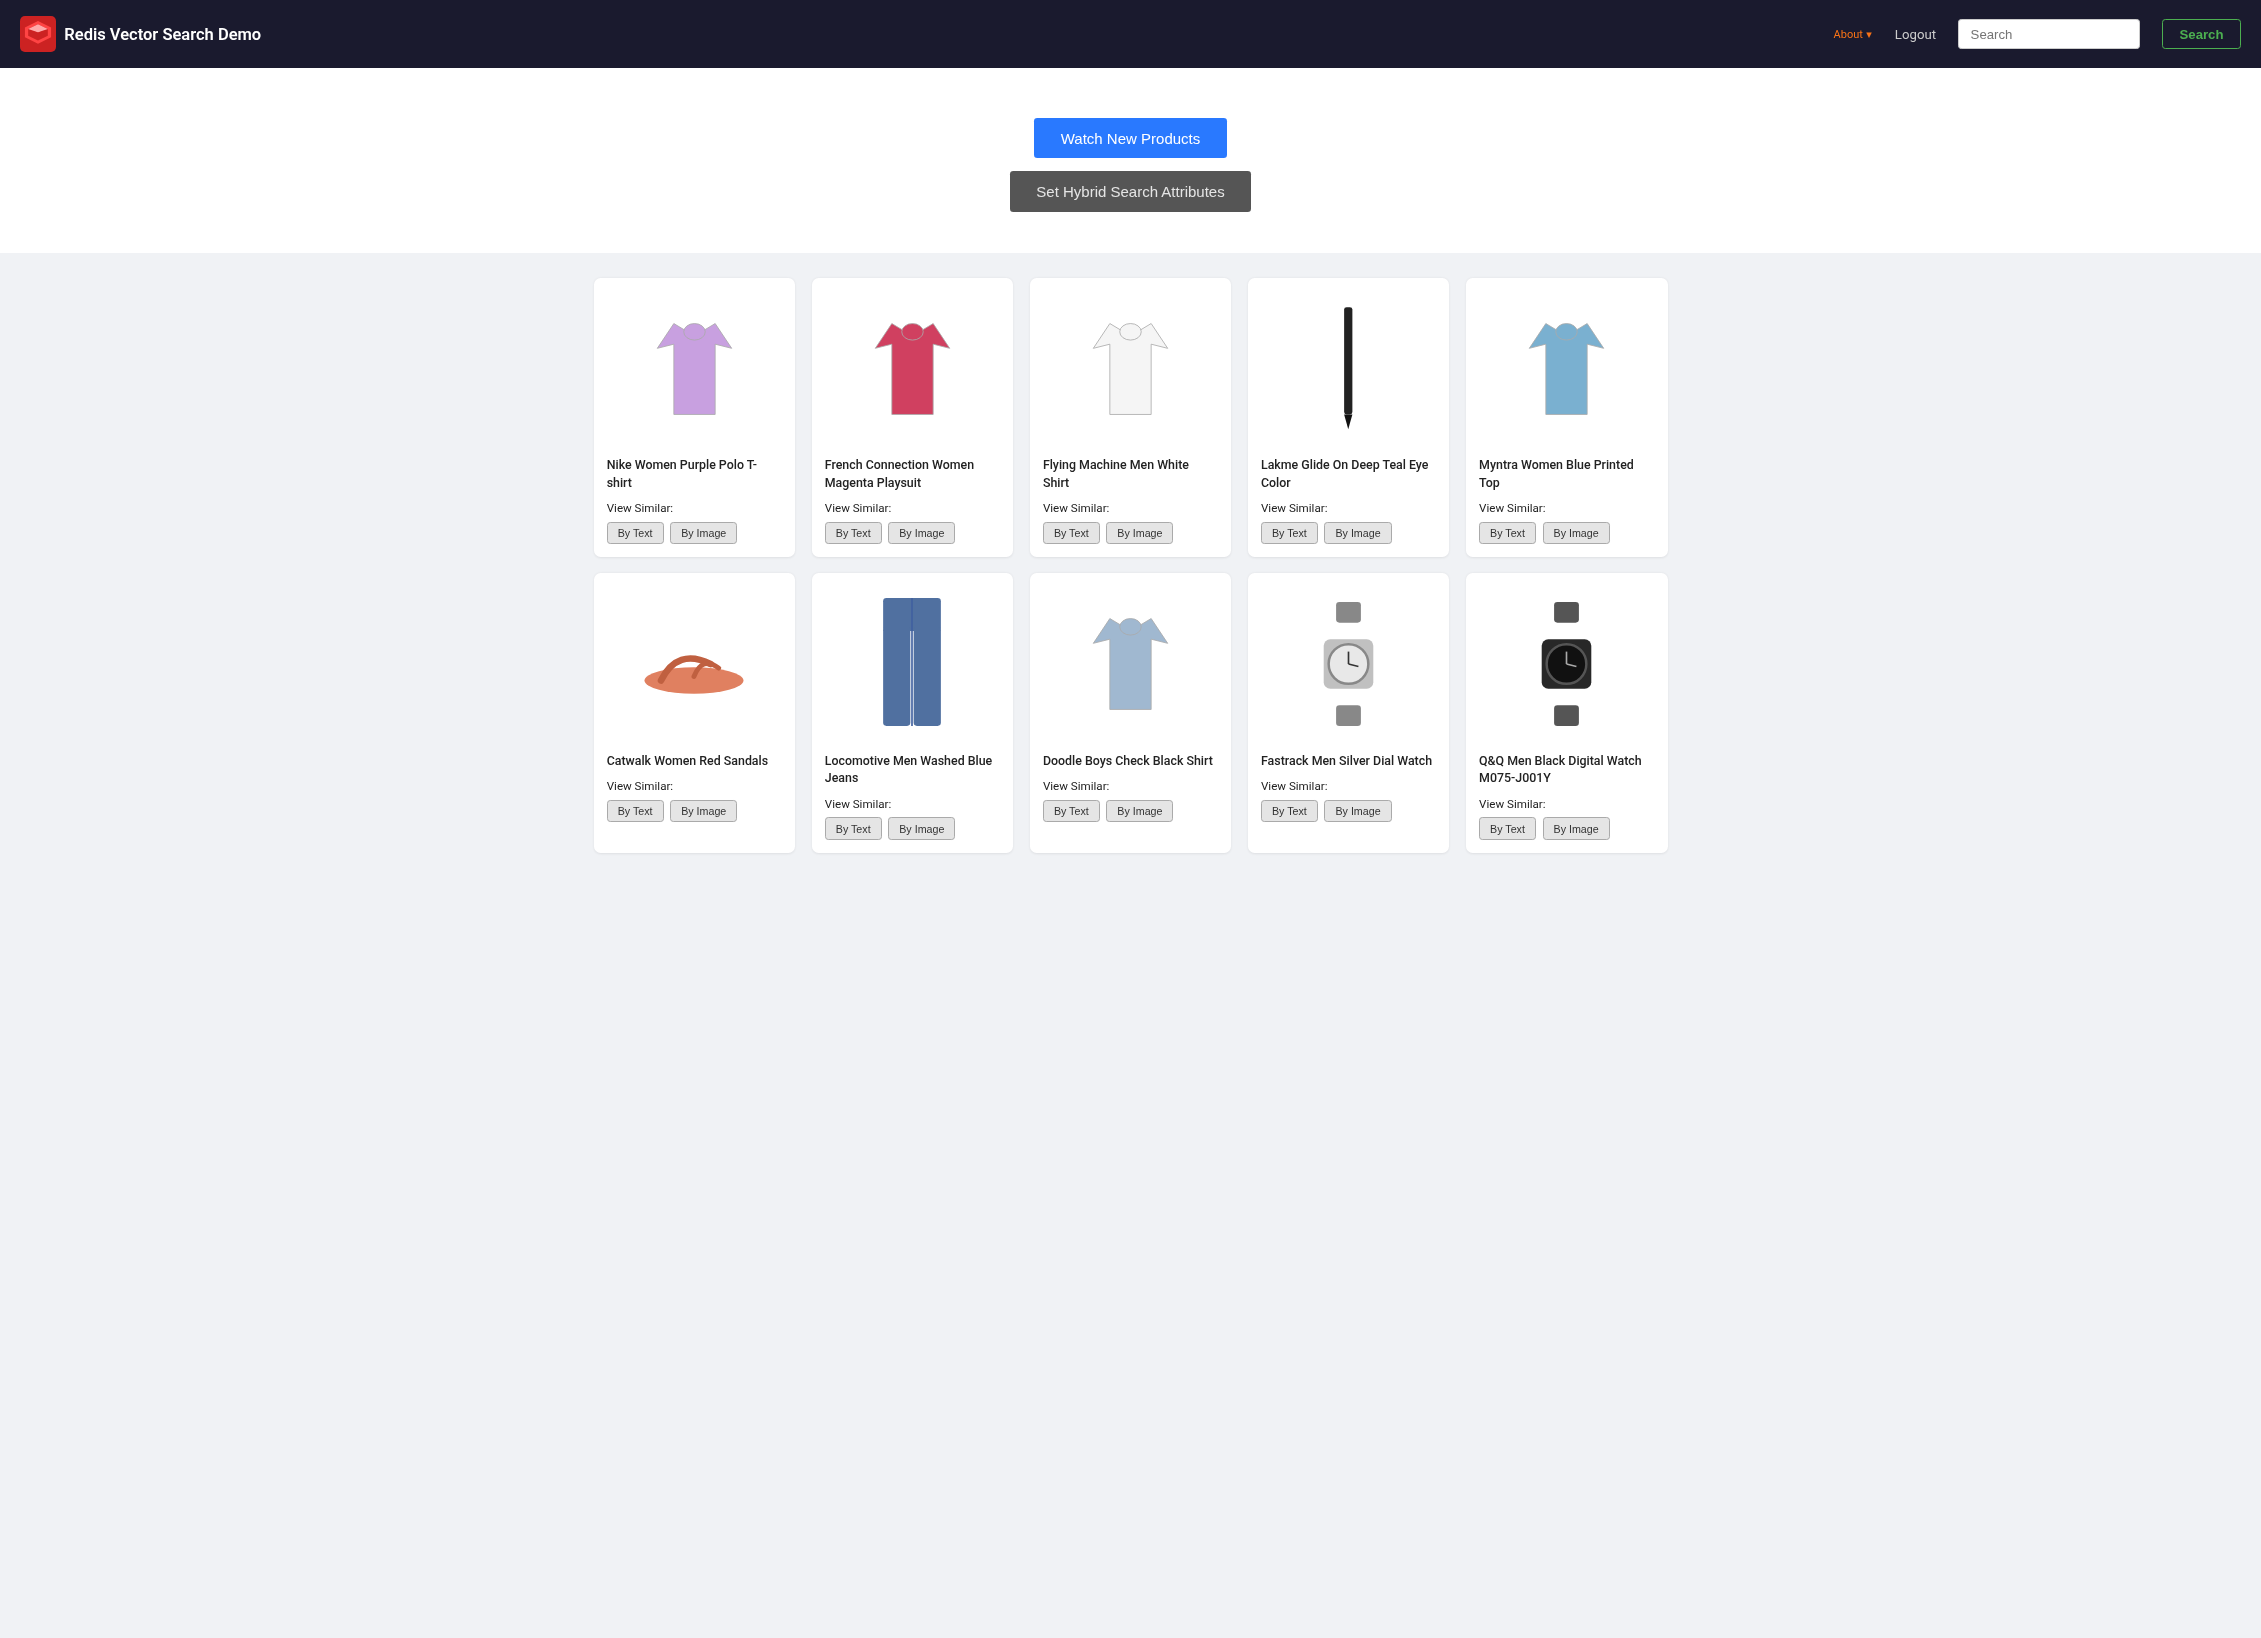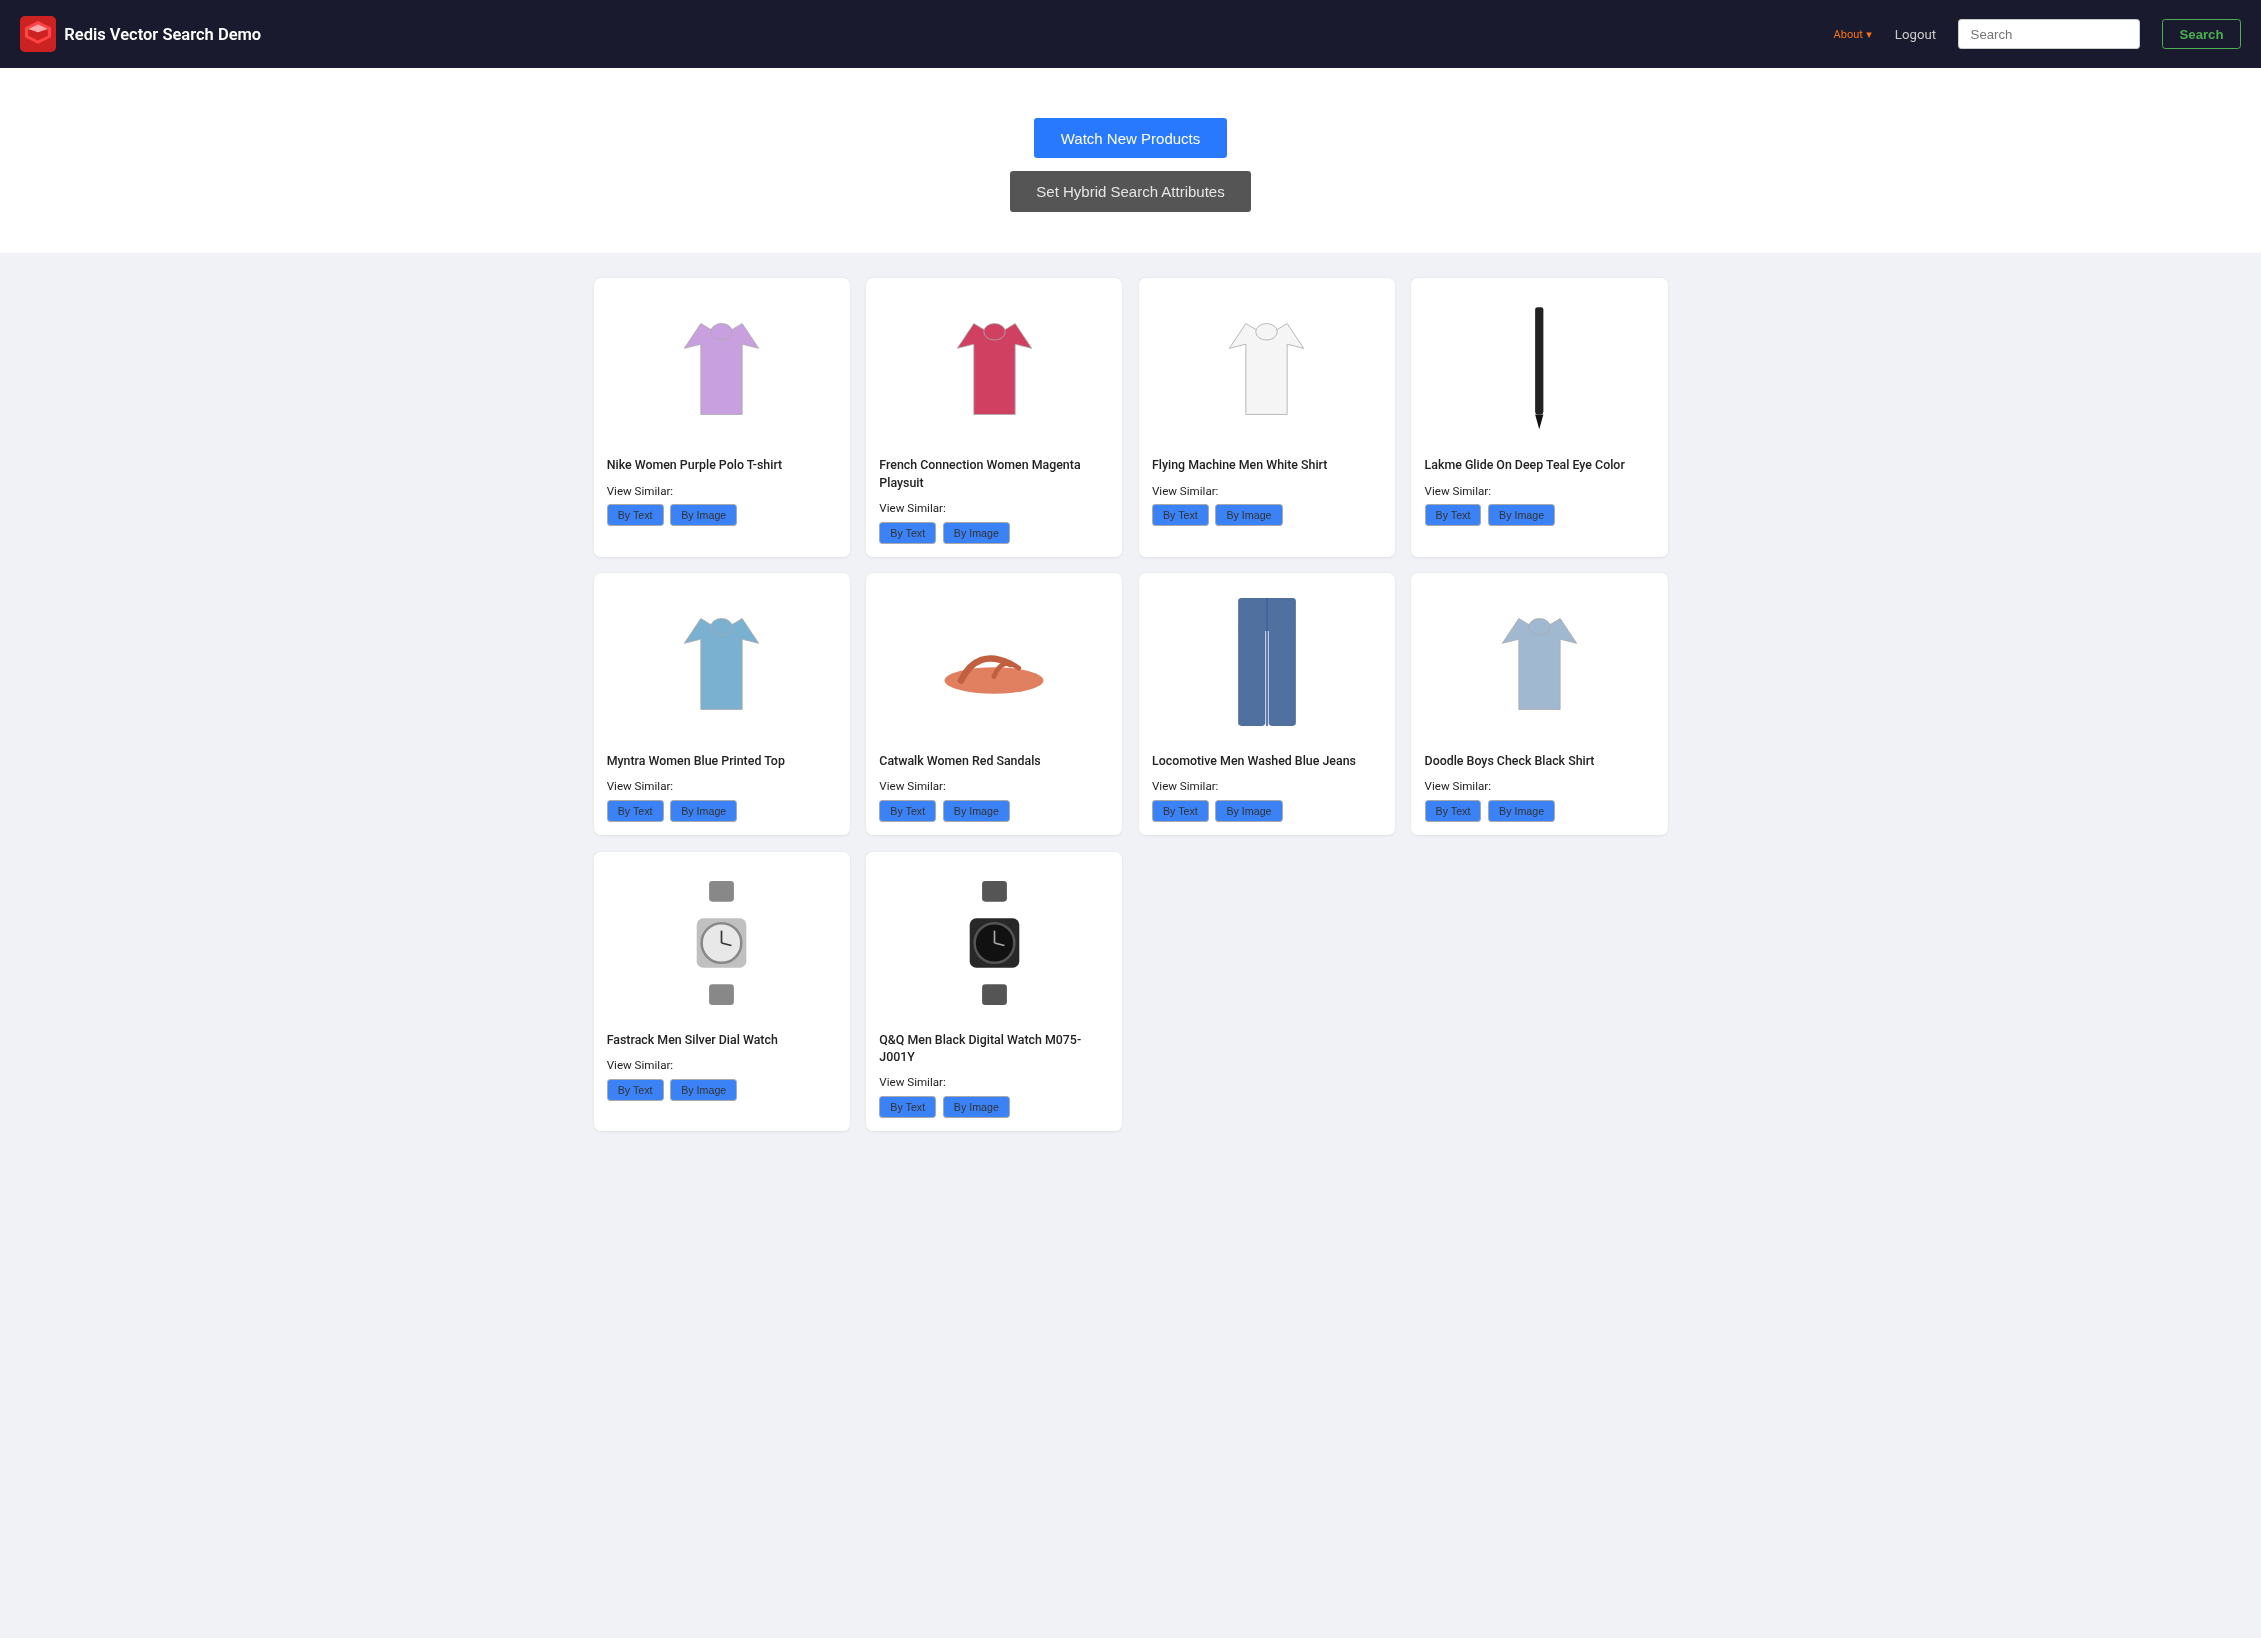--- a/index.html
+++ b/index.html
@@ -111,21 +111,21 @@
       font-weight: 500;
     }
 
     
     .products-section {
       padding: 25px 20px;
       background: #f0f2f5;
     }
     .product-grid {
       display: grid;
-      grid-template-columns: repeat(4, 1fr);
+      grid-template-columns: repeat(5, 1fr);
       gap: 16.5px;
       max-width: 1074px;
       margin: 0 auto;
     }
     .product-card {
       background: #fff;
       border-radius: 6.6px;
       padding: 16.5px 13.2px 13.2px;
       display: flex;
       flex-direction: column;
@@ -153,21 +153,21 @@
       font-weight: 400;
       color: #222;
       margin-bottom: 6.6px;
     }
     .similar-buttons {
       display: flex;
       gap: 6.6px;
     }
     .btn-similar {
       border: 0.8px solid #aaa;
-      background: #3b82f6;
+      background: #e5e5e5;
       color: #333;
       border-radius: 3.3px;
       padding: 4.1px 10px;
       font-size: 10.7px;
       cursor: pointer;
     }
   </style>
 </head>
 <body>
 

